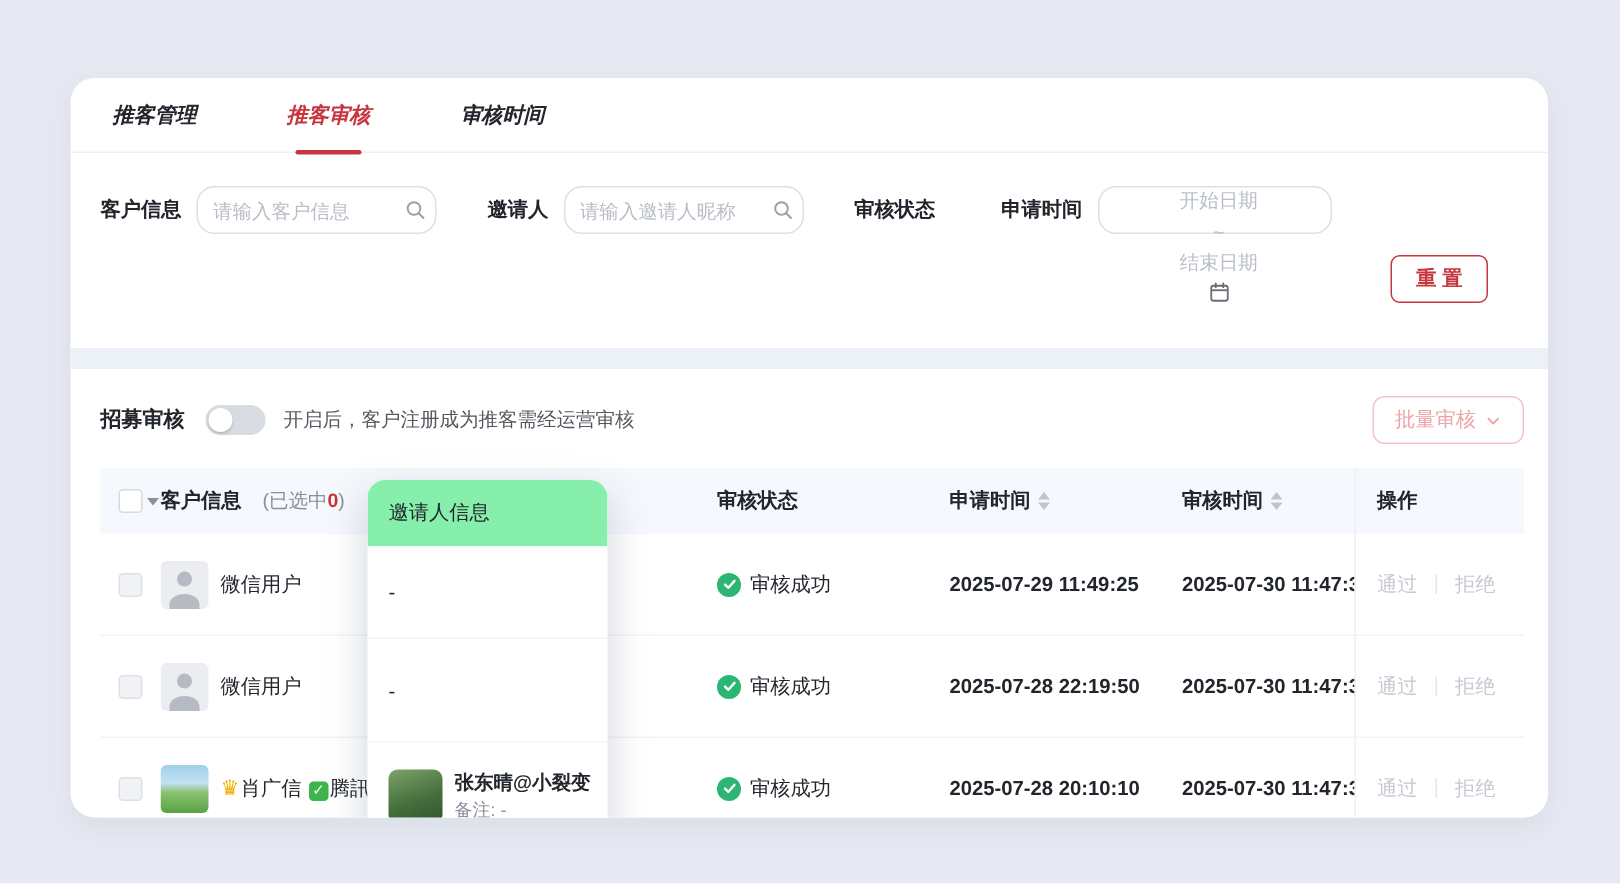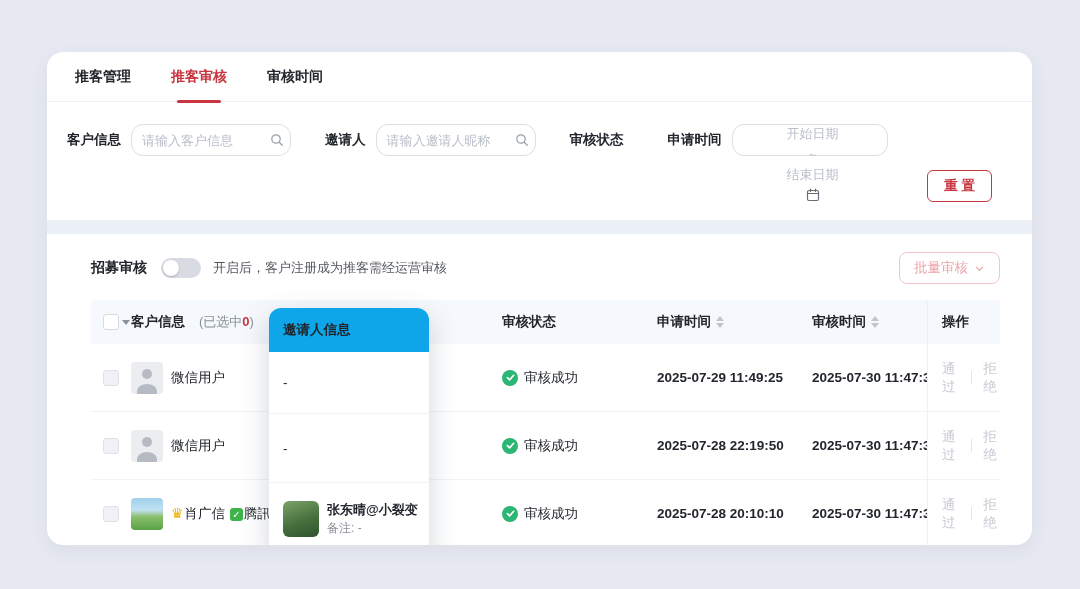--- a/index.html
+++ b/index.html
@@ -11,49 +11,49 @@
     overflow:hidden;
     color:#22262c;
   }
   .panel {
     position:absolute; left:47px; top:52px; width:985px; height:493px;
     background:#fff; border-radius:16px;
     box-shadow:0 6px 18px rgba(70,80,100,.07);
     overflow:hidden;
   }
   
-  .tabs { display:flex; gap:40px; padding:0 28px; height:50px; align-items:center;
-          border-bottom:1px solid #eef0f3; font-size:14px; }
+  .tabs { display:flex; gap:60px; padding:0 28px; height:50px; align-items:center;
+          border-bottom:1px solid #eef0f3; font-size:14px;font-style:italic; }
   .tab { position:relative; font-weight:600; color:#23262c; height:50px; display:flex; align-items:center; cursor:pointer; }
   .tab.active { color:#c8353f; font-weight:700; }
   .tab.active::after { content:""; position:absolute; left:6px; right:6px; bottom:-1px;
           height:3px; background:#c8353f; border-radius:2px; }
   
   .filters { padding:22px 20px 0 20px; }
   .filter-row { display:flex; align-items:center; }
   .fgroup { display:flex; align-items:center; margin-right:34px; }
   .flabel { font-size:13.5px; font-weight:700; margin-right:10px; white-space:nowrap; }
   .control { position:relative; display:flex; align-items:center; height:32px;
              border:1px solid #dcdfe4; border-radius:12px; background:#fff; }
   .control input { border:none; outline:none; background:transparent; height:100%;
              padding:0 6px 0 10px; font-size:13px; width:100%;
              font-family:"Liberation Sans","DejaVu Sans",sans-serif; color:#22262c; }
   .control input::placeholder { color:#b9bec8; }
   .w160 { width:160px; } .w158 { width:158px; } .w156 { width:156px;flex-direction:column; }
   .cicon { display:flex; align-items:center; justify-content:center; width:26px; height:100%; flex:none; }
   .ph-text { color:#b9bec8; font-size:13px; white-space:nowrap; }
   .date-ctl { padding:0 8px 0 14px; justify-content:space-between; gap:4px; }
-  .reset-row { display:flex; justify-content:flex-end; padding:14px 20px 18px 20px; }
+  .reset-row { display:flex; justify-content:flex-end; padding:14px 20px 30px 20px; }
   .btn-reset { background:#fff; border:1px solid #c8353f; color:#c8353f; border-radius:6px;
                font-size:13.5px; font-weight:700; padding:6px 16px; cursor:pointer;
                font-family:"Liberation Sans","DejaVu Sans",sans-serif; }
   
   .band { height:14px; background:#ecf1f8; }
   
-  .content { padding:18px 32px 0 20px;margin-left:24px; }
+  .content { padding:18px 16px 0 20px; }
   .recruit-row { display:flex; align-items:center; }
   .recruit-label { font-size:14px; font-weight:700; margin-right:14px; }
   .toggle { width:40px; height:20px; border-radius:10px; background:#d8dbe2; position:relative;
             margin-right:12px; cursor:pointer; flex:none; }
   .toggle .knob { position:absolute; left:2px; top:2px; width:16px; height:16px;
             border-radius:50%; background:#fff; box-shadow:0 1px 2px rgba(0,0,0,.2); }
   .recruit-desc { font-size:13px; color:#53575e; }
   .btn-batch { margin-left:auto; display:flex; align-items:center; gap:6px;
                border:1px solid #f2c6c9; color:#eba4a8; background:#fff; border-radius:8px;
                padding:6px 14px; font-size:13.5px; cursor:pointer;
@@ -95,22 +95,22 @@
             background:#3eb44a; border-radius:3px; color:#fff; font-size:10px; font-weight:700; margin:0 1px; }
   .status-ic { width:16px; height:16px; border-radius:50%; background:#2bb673; color:#fff;
                display:flex; align-items:center; justify-content:center; flex:none; }
   .status-ic svg { display:block; }
   .time { font-weight:600; }
   .link { color:#c6cad2; cursor:pointer; font-size:13.5px; }
   .vdiv { width:1px; height:13px; background:#e3e5ea; margin:0 12px; }
   
   .fcard { position:absolute; left:178px; top:8px; width:160px; height:247px; background:#fff;
            border-radius:12px; box-shadow:0 10px 28px rgba(77,88,110,.25); overflow:hidden; z-index:5; }
-  .fc-head { height:44px; background:#0ea5e9; display:flex; align-items:center; padding:0 14px;
-             font-weight:700; font-size:13.5px; }
+  .fc-head { height:44px; background:#86efac; display:flex; align-items:center; padding:0 14px;
+             font-weight:400; font-size:13.5px; }
   .fc-cell { padding:0 14px; display:flex; align-items:center; border-bottom:1px solid #f2f3f6; }
   .fc-c1 { height:62px; } .fc-c2 { height:69px; }
   .fc-c3 { height:71px; border-bottom:none; gap:8px; }
   .fc-avatar { width:36px; height:36px; border-radius:6px; flex:none; }
   .fc-name { font-size:13px; font-weight:600; line-height:1.5; white-space:nowrap; }
   .fc-note { font-size:12px; color:#8a9099; }
   .icon-svg { display:block; }
 </style>
 </head>
 <body>

